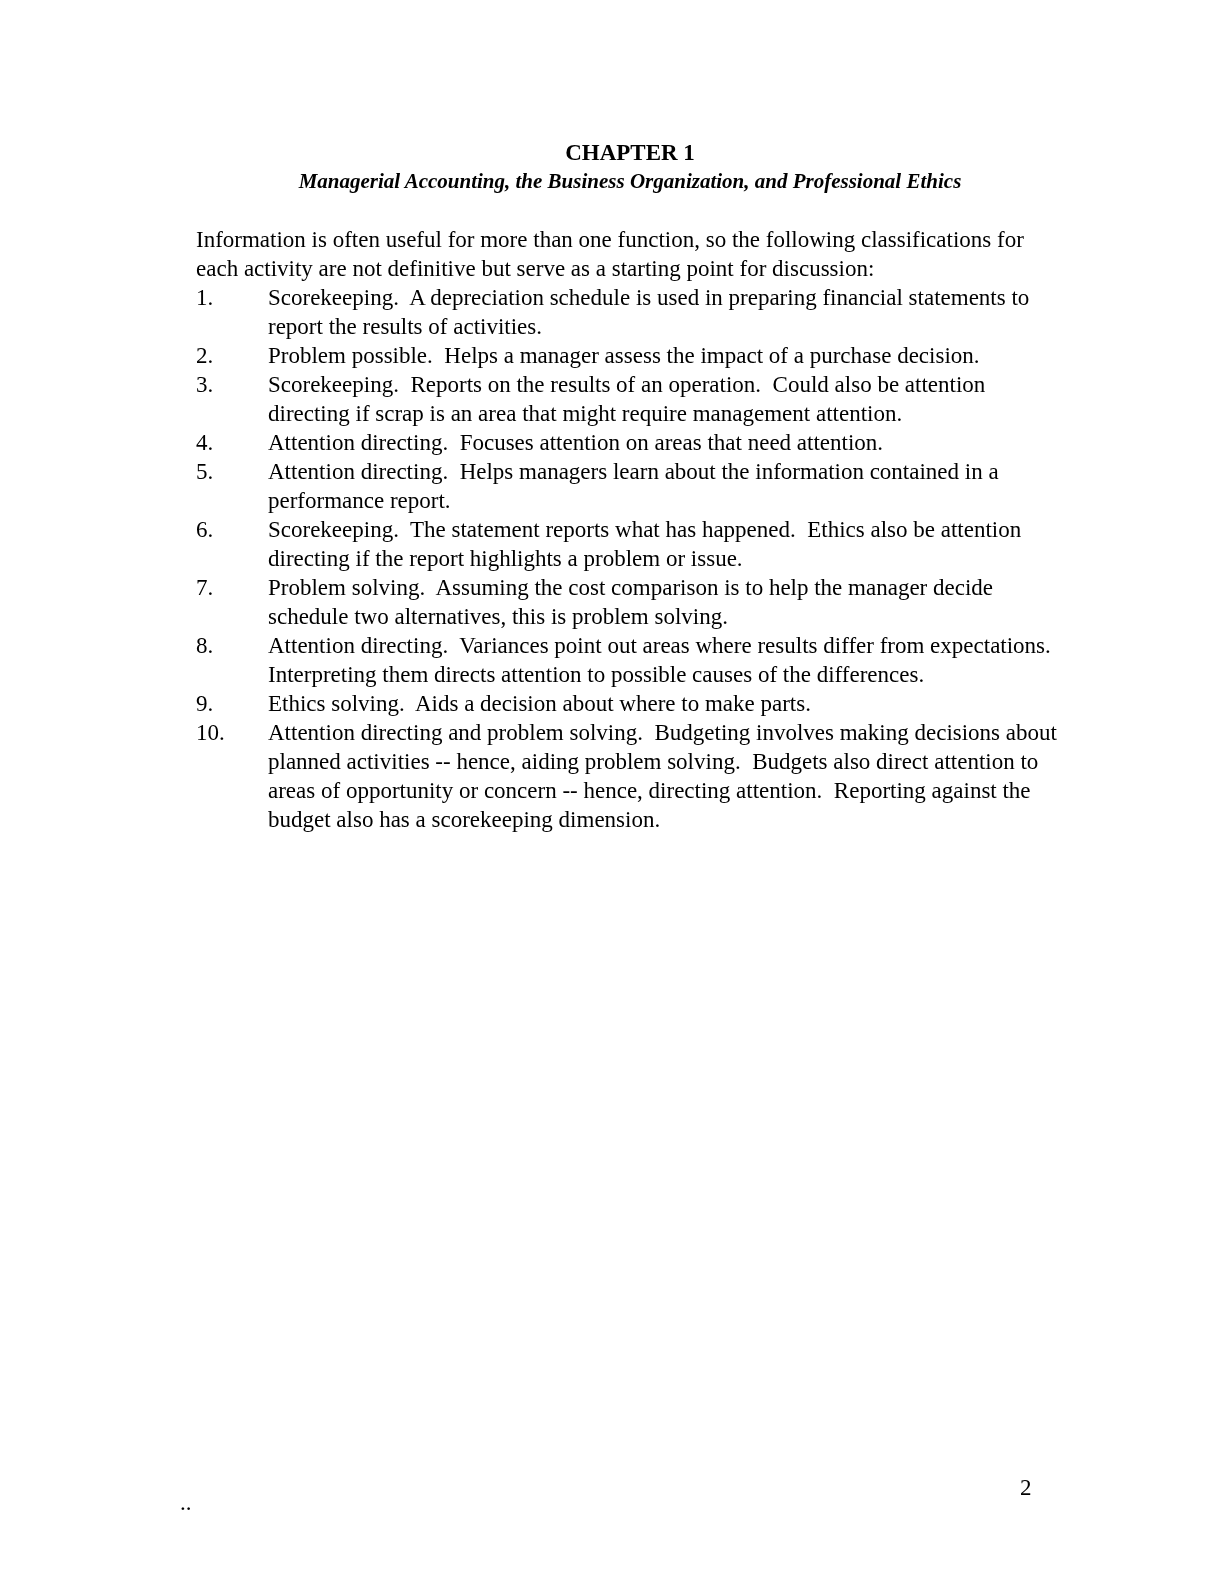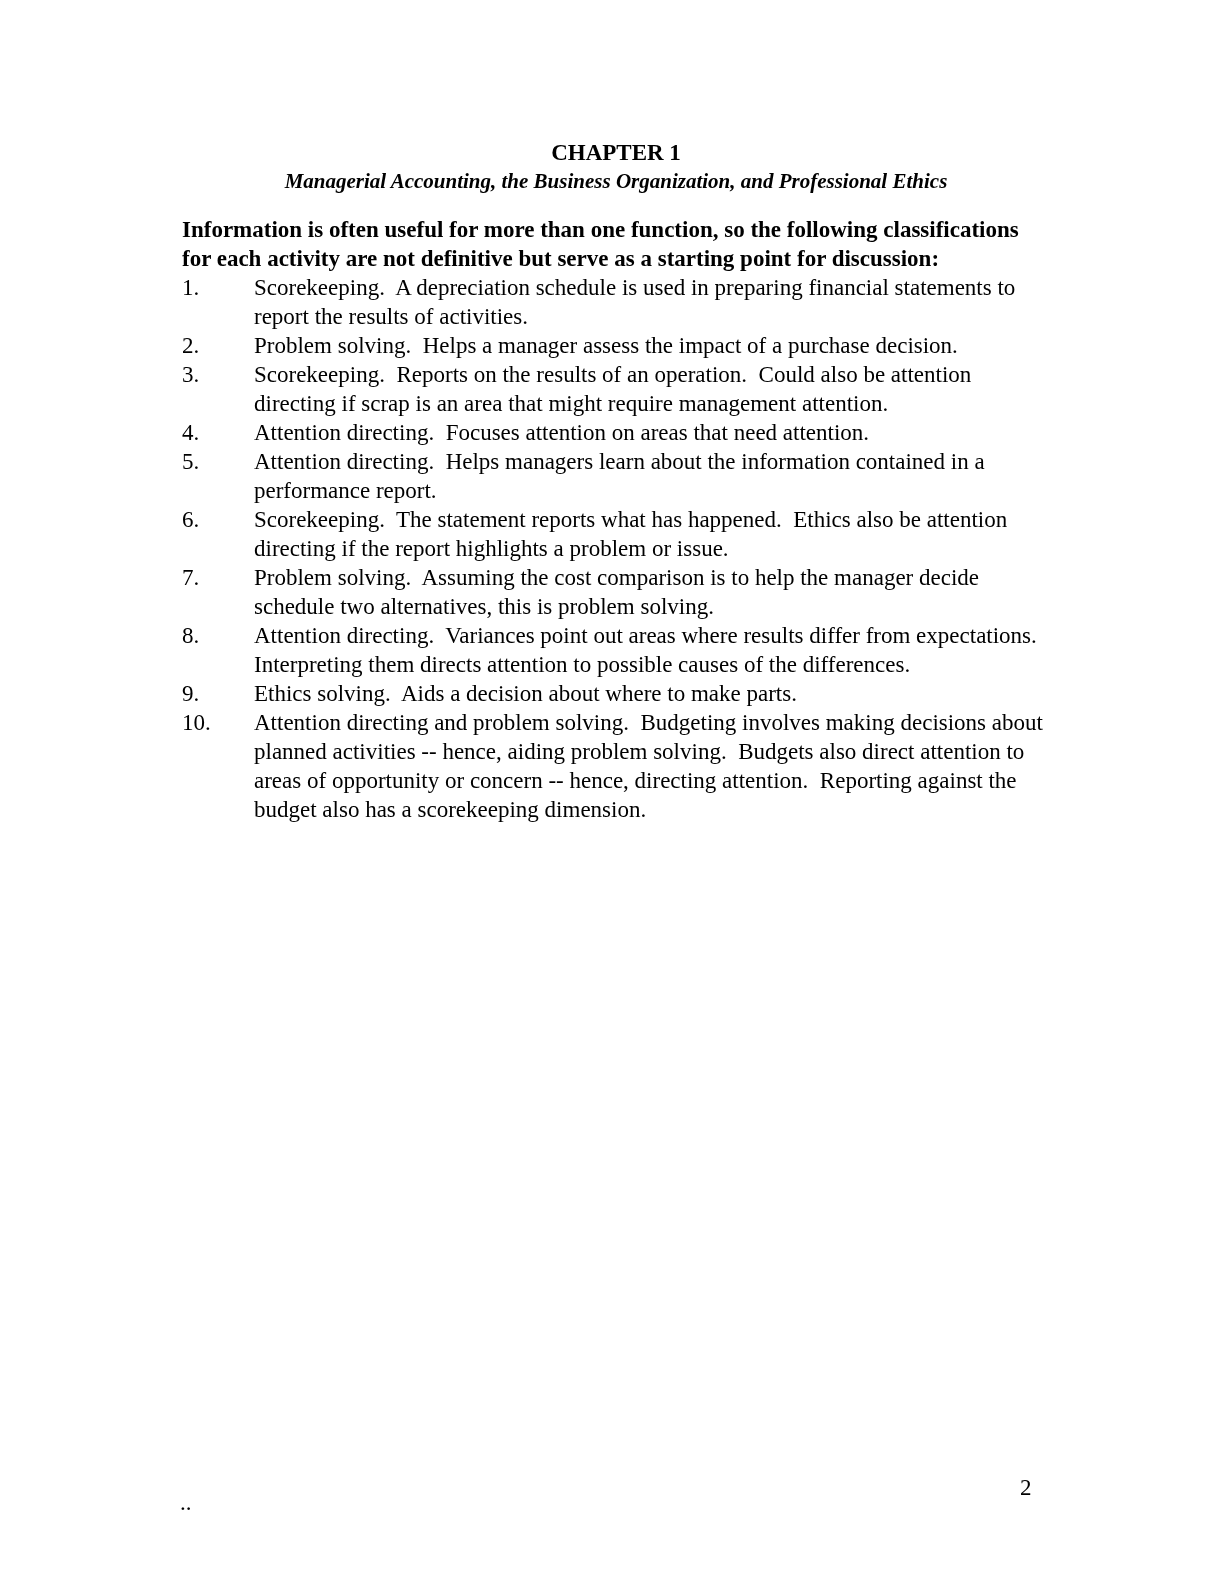--- a/index.html
+++ b/index.html
@@ -10,21 +10,21 @@
     height: 1584px;
     background: #ffffff;
     font-family: "Liberation Serif", "DejaVu Serif", serif;
     font-size: 23px;
     line-height: 29px;
     color: #000000;
     overflow: hidden;
   }
   .content {
     position: absolute;
-    left: 182px;
+    left: 196px;
     top: 138px;
     width: 868px;
   }
   .chapter-title {
     text-align: center;
     font-weight: bold;
     font-size: 23px;
     line-height: 29px;
   }
   .chapter-subtitle {
@@ -38,23 +38,22 @@
     margin-top: 28px;
     line-height: 29px;
   }
   .ex-label {
     text-decoration: underline;
   }
   .ex-time {
     margin-left: 26px;
   }
   .intro {
-    margin-top: 19px;
+    margin-top: 29px;
     white-space: pre-wrap;
-    font-weight: bold;
   }
   .list-row {
     display: flex;
     align-items: flex-start;
   }
   .list-num {
     width: 72px;
     flex-shrink: 0;
   }
   .list-text {
@@ -85,21 +84,21 @@
 
     <p class="intro">Information is often useful for more than one function, so the following classifications for each activity are not definitive but serve as a starting point for discussion:</p>
 
     <div class="list">
         <div class="list-row">
           <span class="list-num">1.</span>
           <span class="list-text">Scorekeeping.  A depreciation schedule is used in preparing financial statements to report the results of activities.</span>
         </div>
         <div class="list-row">
           <span class="list-num">2.</span>
-          <span class="list-text">Problem solving.  Helps a manager assess the impact of a purchase decision.</span>
+          <span class="list-text">Problem possible.  Helps a manager assess the impact of a purchase decision.</span>
         </div>
         <div class="list-row">
           <span class="list-num">3.</span>
           <span class="list-text">Scorekeeping.  Reports on the results of an operation.  Could also be attention directing if scrap is an area that might require management attention.</span>
         </div>
         <div class="list-row">
           <span class="list-num">4.</span>
           <span class="list-text">Attention directing.  Focuses attention on areas that need attention.</span>
         </div>
         <div class="list-row">

